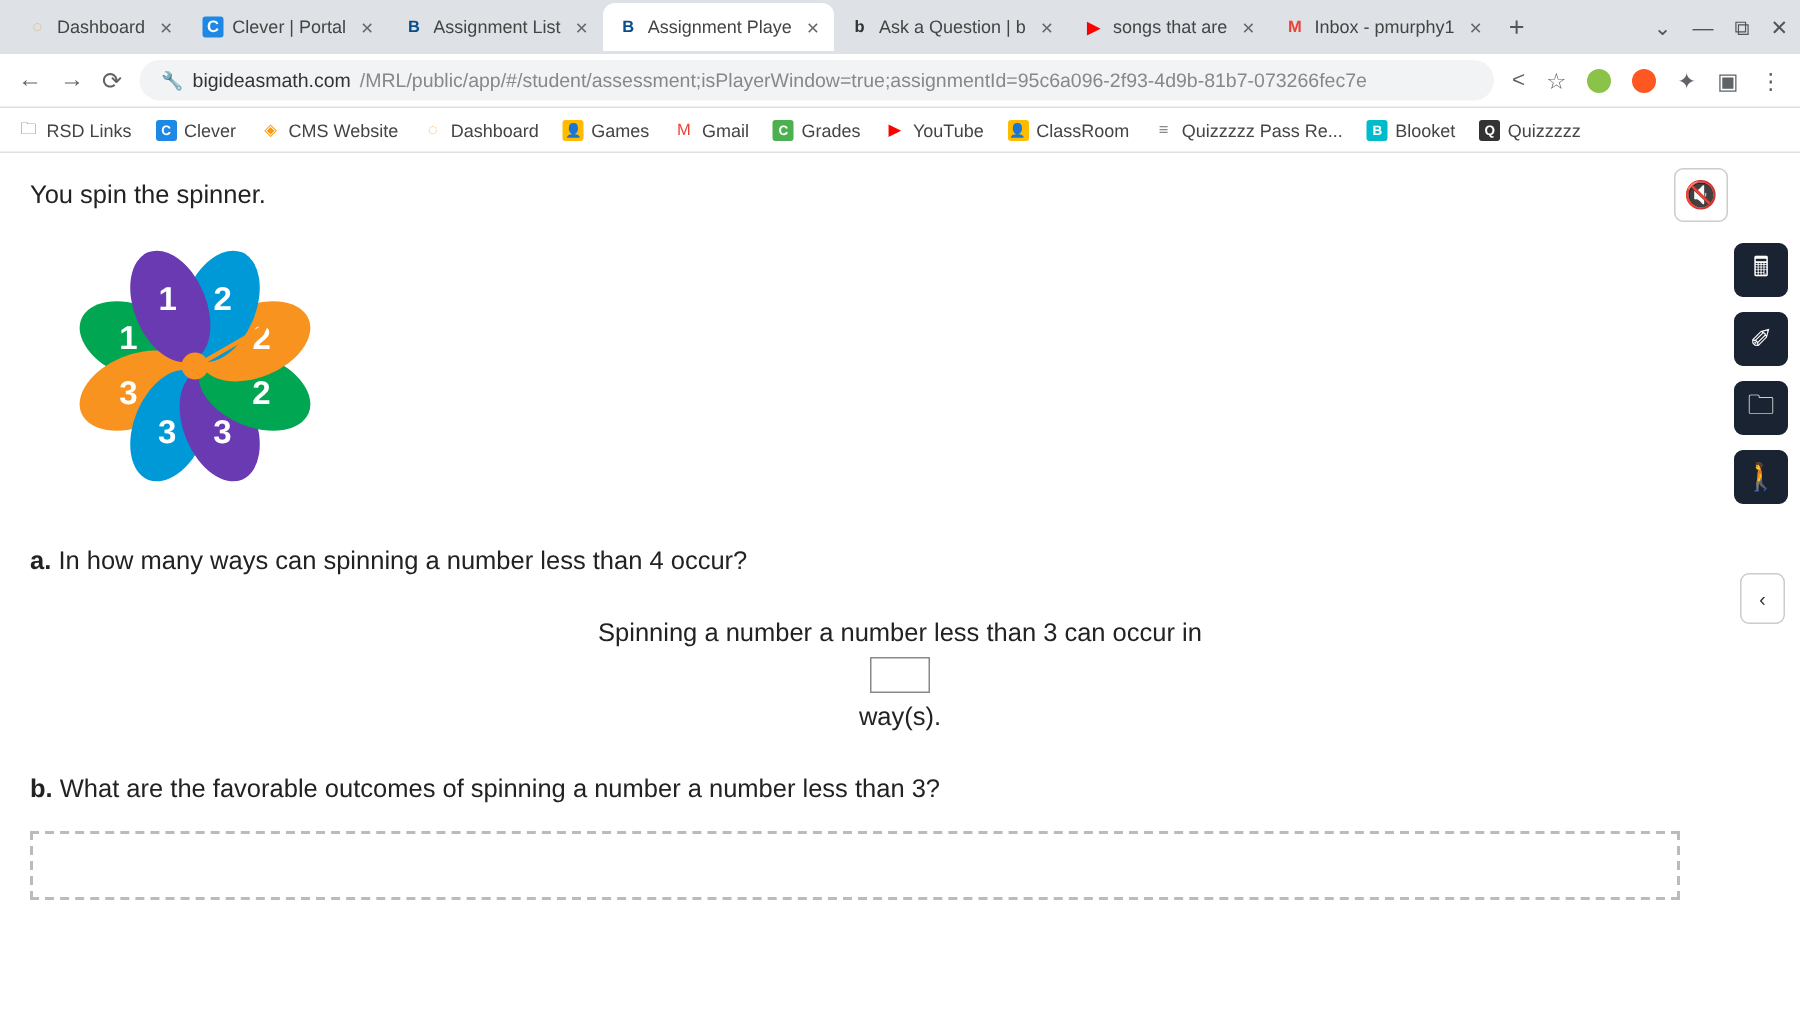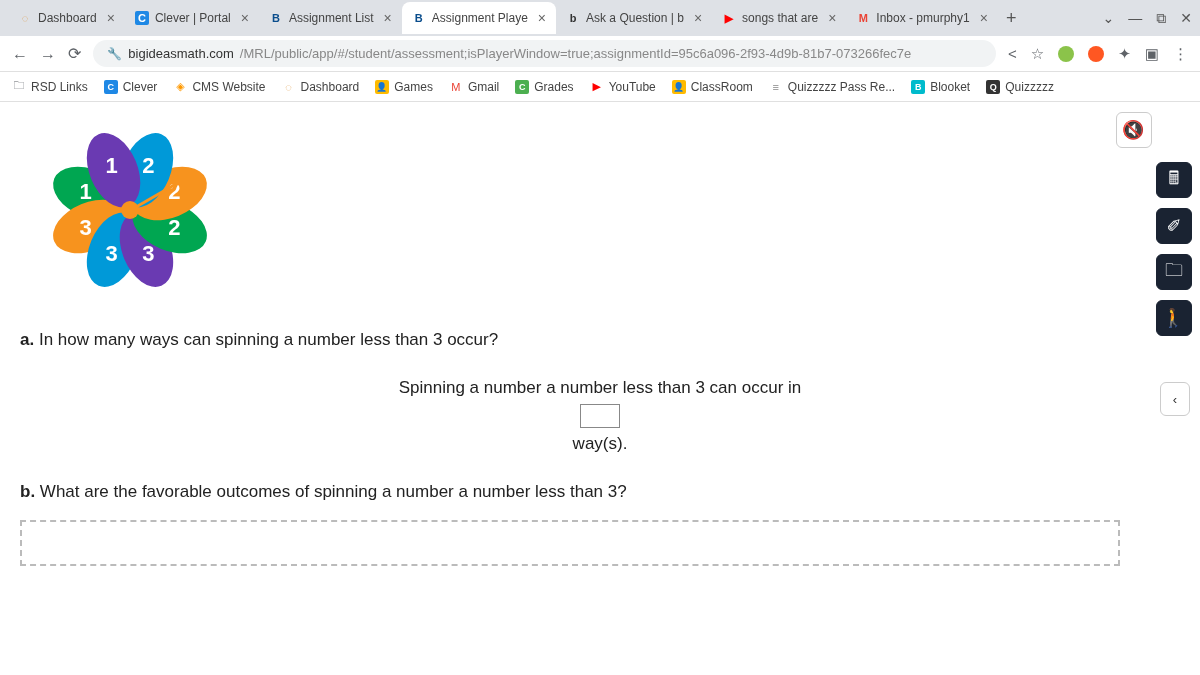--- a/index.html
+++ b/index.html
@@ -170,20 +170,21 @@
       <span class="bm-icon" style="background:#0bc;color:#fff;border-radius:2px;padding:1px 3px;font-size:9px;font-weight:bold">B</span>
       <span>Blooket</span>
     </div>
     <div class="bm">
       <span class="bm-icon" style="background:#333;color:#fff;border-radius:2px;padding:1px 3px;font-size:9px;font-weight:bold">Q</span>
       <span>Quizzzzz</span>
     </div>
   </div>
 
 <div class="content">
+  <div class="problem-text">You spin the spinner.</div>
 
   <div class="spinner" id="spinner-container">
       <div class="petal" style="background: rgb(0, 166, 81); transform: rotate(292.5deg); --trot: -292.5deg;">
         <span>1</span>
       </div>
       <div class="petal" style="background: rgb(247, 147, 30); transform: rotate(247.5deg); --trot: -247.5deg;">
         <span>3</span>
       </div>
       <div class="petal" style="background: rgb(0, 153, 216); transform: rotate(202.5deg); --trot: -202.5deg;">
         <span>3</span>
@@ -202,21 +203,21 @@
       </div>
       <div class="petal" style="background: rgb(106, 58, 178); transform: rotate(-22.5deg); --trot: 22.5deg;">
         <span>1</span>
       </div>
     <div class="center-dot"></div>
     <div class="pointer"></div>
   </div>
 
   <div class="question">
     <b>a.</b>
-    <span>In how many ways can spinning a number less than 3 occur?</span>
+    <span>In how many ways can spinning a number less than 4 occur?</span>
   </div>
 
   <div class="answer-line">
     <span>Spinning a number a number less than 3 can occur in</span>
     <span class="blank"></span>
     <span>way(s).</span>
   </div>
 
   <div class="question">
     <b>b.</b>

